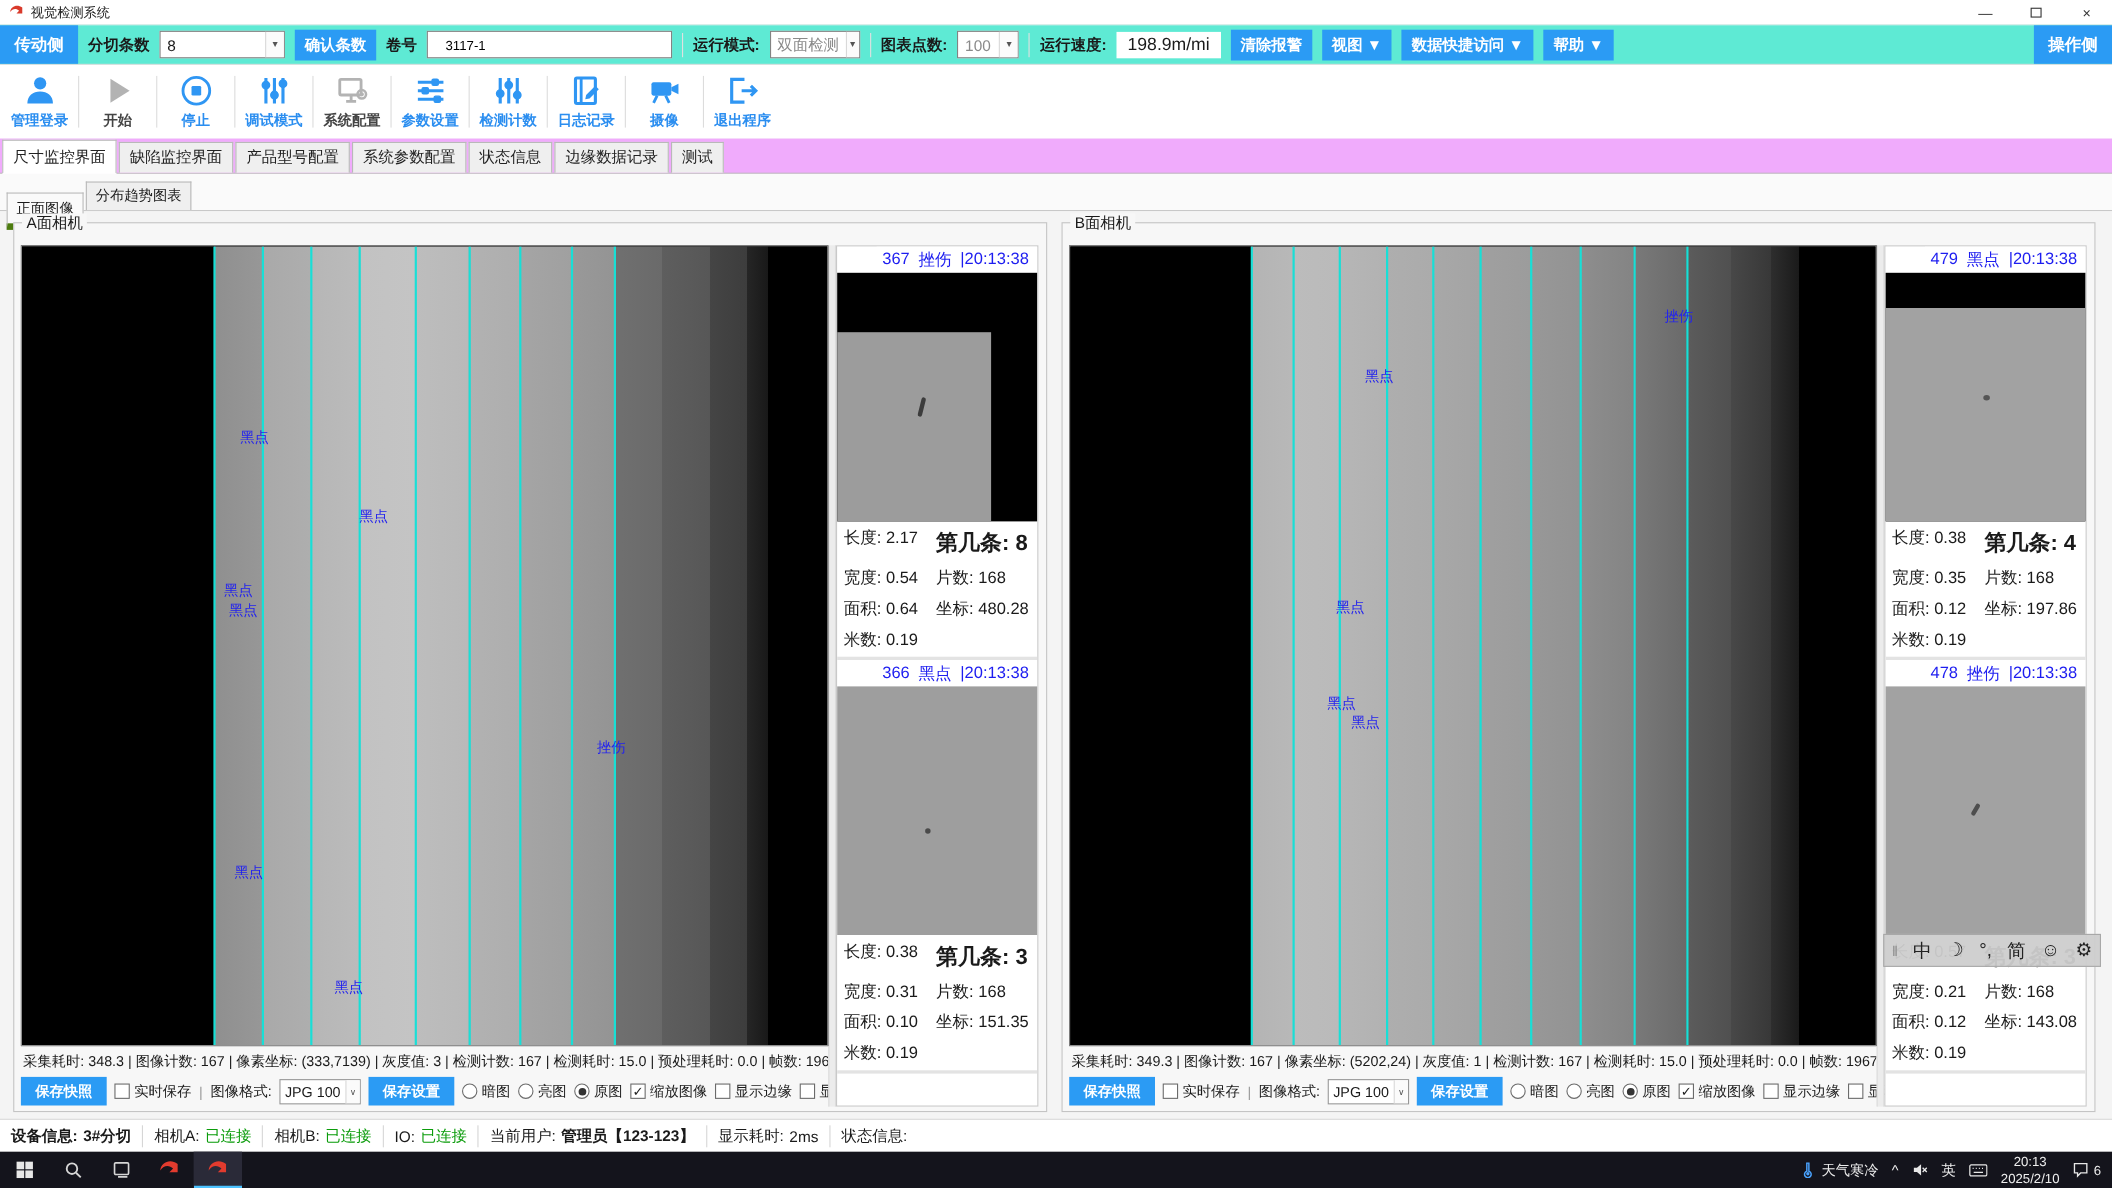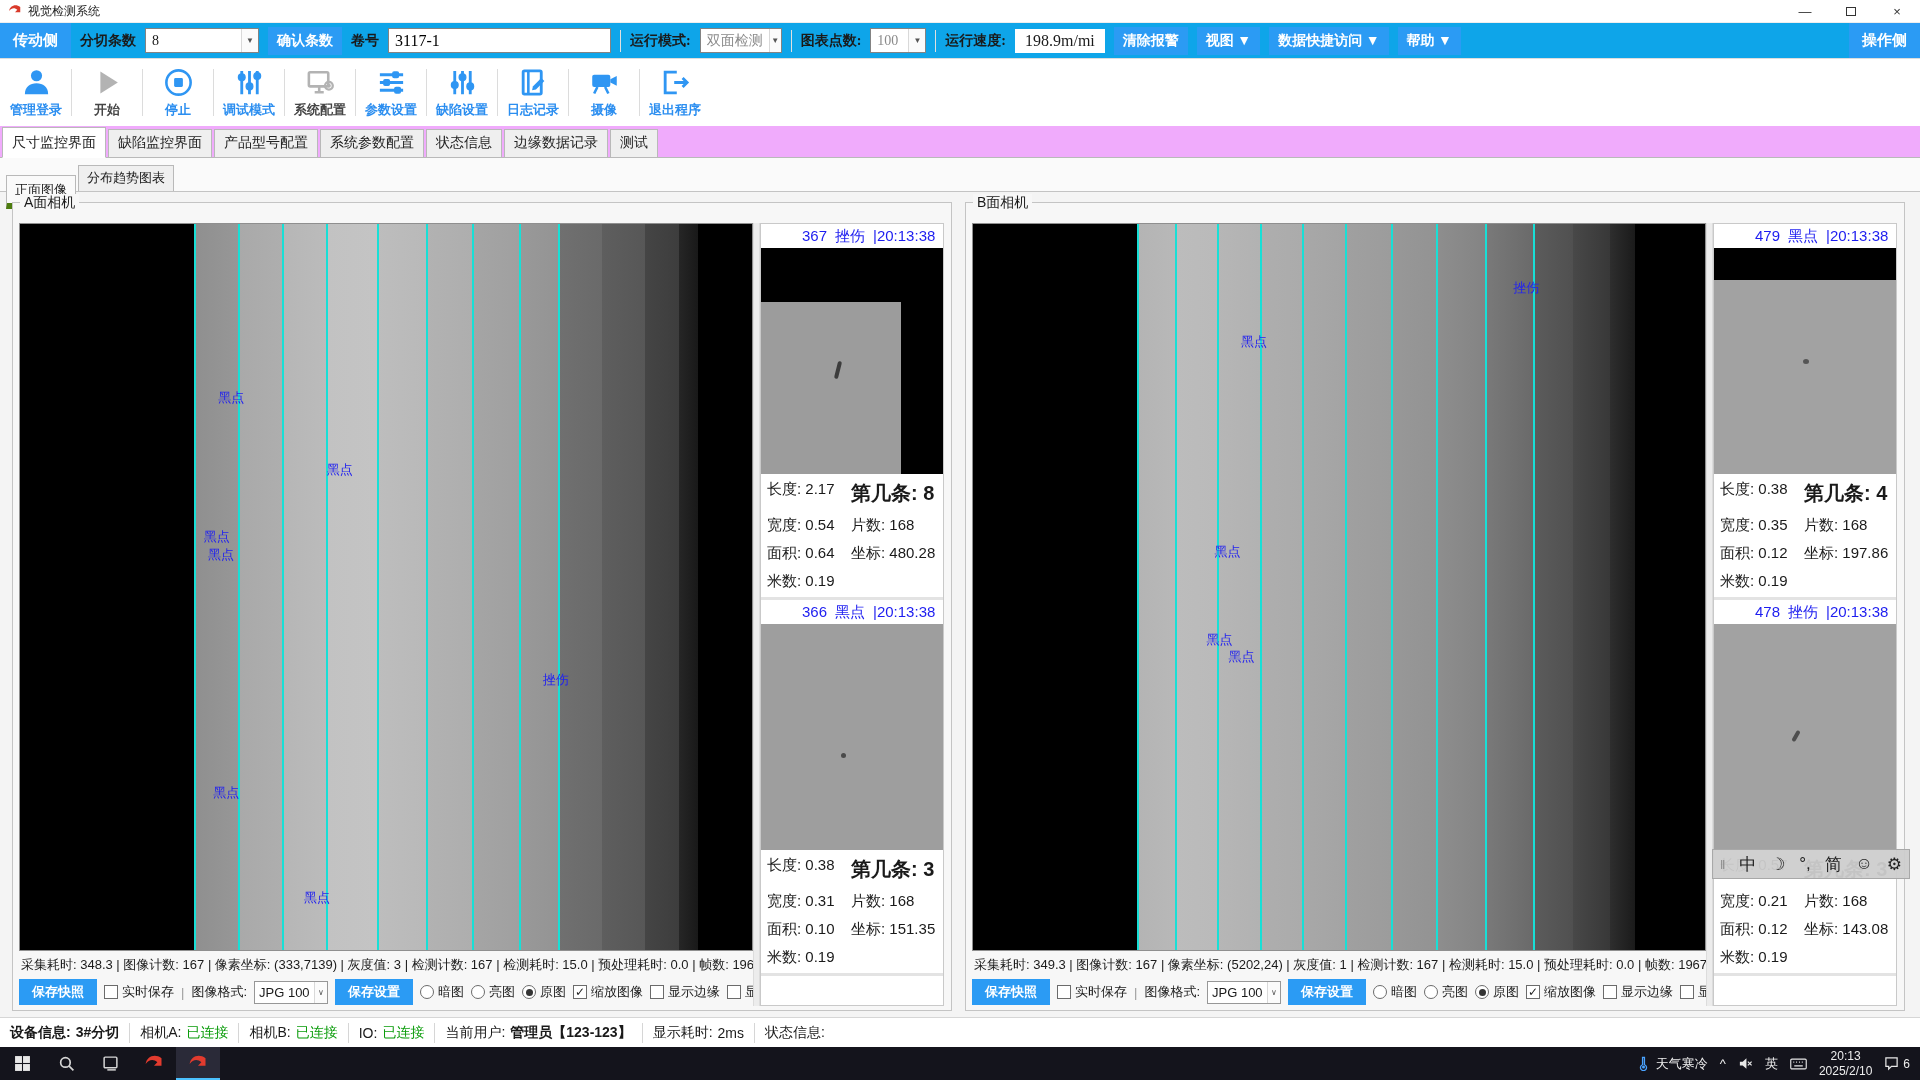--- a/index.html
+++ b/index.html
@@ -9,28 +9,28 @@
 
   
   .titlebar { height:22px; background:#fff; display:flex; align-items:center; flex:0 0 auto; }
   .title-logo { width:14px; height:14px; margin:0 6px 0 8px; }
   .title-text { font-size:12px; color:#222; }
   .win-controls { margin-left:auto; display:flex; height:100%; }
   .win-btn { width:46px; display:flex; align-items:center; justify-content:center; font-size:13px; color:#333; }
   .max-glyph { width:10px; height:9px; border:1px solid #333; display:inline-block; }
 
   
-  .toolbar { height:37px; background:#0ea5e9; border-top:1px solid #eee; border-bottom:1px solid #ddd; display:flex; align-items:center; gap:9px; flex:0 0 auto;font-family:Liberation Serif, serif; }
+  .toolbar { height:37px; background:#5eead4; border-top:1px solid #eee; border-bottom:1px solid #ddd; display:flex; align-items:center; gap:9px; flex:0 0 auto; }
   .side-btn { height:100%; display:flex; align-items:center; padding:0 13px; background:#2b9bf4; color:#fff; font-weight:bold; font-size:15px; }
   .tb-label { font-weight:bold; font-size:14px; white-space:nowrap; }
   .dropdown { border:1px solid #838383; background:#fff; height:25px; display:flex; align-items:center; font-size:14px; }
   .dd-text { padding:0 6px; flex:1; white-space:nowrap; }
   .dd-text.dim { color:#8a8a8a; }
   .dd-arrow { width:17px; align-self:stretch; border-left:1px solid #d9d9d9; background:#fbfbfb; display:flex; align-items:center; justify-content:center; font-size:8px; color:#555; }
-  .tb-input { border:1px solid #838383; height:25px; font-size:16px; padding:0 6px; font-family:inherit; }
+  .tb-input { border:1px solid #838383; height:25px; font-size:12px; padding:0 16px; font-family:inherit; }
   .speed-box { background:#fff; padding:3px 10px; font-size:16px; }
   .tb-btn { background:#2b9bf4; color:#fff; font-weight:bold; font-size:14px; padding:5px 9px; white-space:nowrap; }
   .tb-sep { width:1px; height:22px; background:#e0e0e0; }
   .spacer { flex:1; }
 
   
   .icons-bar { height:67px; background:#fff; display:flex; align-items:stretch; padding-left:4px; flex:0 0 auto; }
   .tool-item { min-width:64px; padding:0 6px; display:flex; flex-direction:column; align-items:center; justify-content:center; gap:3px; }
   .tool-item svg { width:31px; height:31px; }
   .tool-label { font-size:13px; font-weight:bold; color:#2b8ef0; white-space:nowrap; }
@@ -232,21 +232,21 @@
       <span class="tool-label">参数设置</span>
     </div>
     <div class="tool-sep"></div>
     <div class="tool-item">
       <svg class="blue-ic" viewBox="0 0 24 24" stroke="currentColor" fill="currentColor">
           <path d="M6 3v18M12 3v18M18 3v18" fill="none" stroke-width="2.2"></path>
           <circle cx="6" cy="14" r="2.6"></circle>
           <circle cx="12" cy="8" r="2.6"></circle>
           <circle cx="18" cy="15" r="2.6"></circle>
         </svg>
-      <span class="tool-label">缺陷设置</span>
+      <span class="tool-label">检测计数</span>
     </div>
     <div class="tool-sep"></div>
     <div class="tool-item">
       <svg class="blue-ic" viewBox="0 0 24 24" stroke="currentColor">
           <rect x="4" y="3" width="14" height="18" rx="1" fill="none" stroke-width="2.2"></rect>
           <path d="M8 3v18" stroke-width="2"></path>
           <path d="M11.5 15l6.5-6.5 2.4 2.4-6.5 6.5-3 .6z" fill="currentColor" stroke="none"></path>
         </svg>
       <span class="tool-label">日志记录</span>
     </div>

